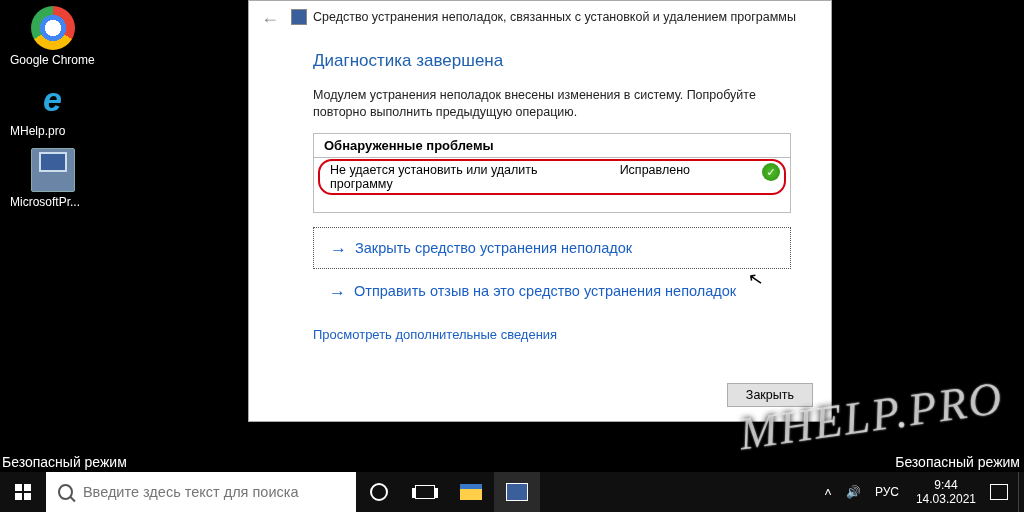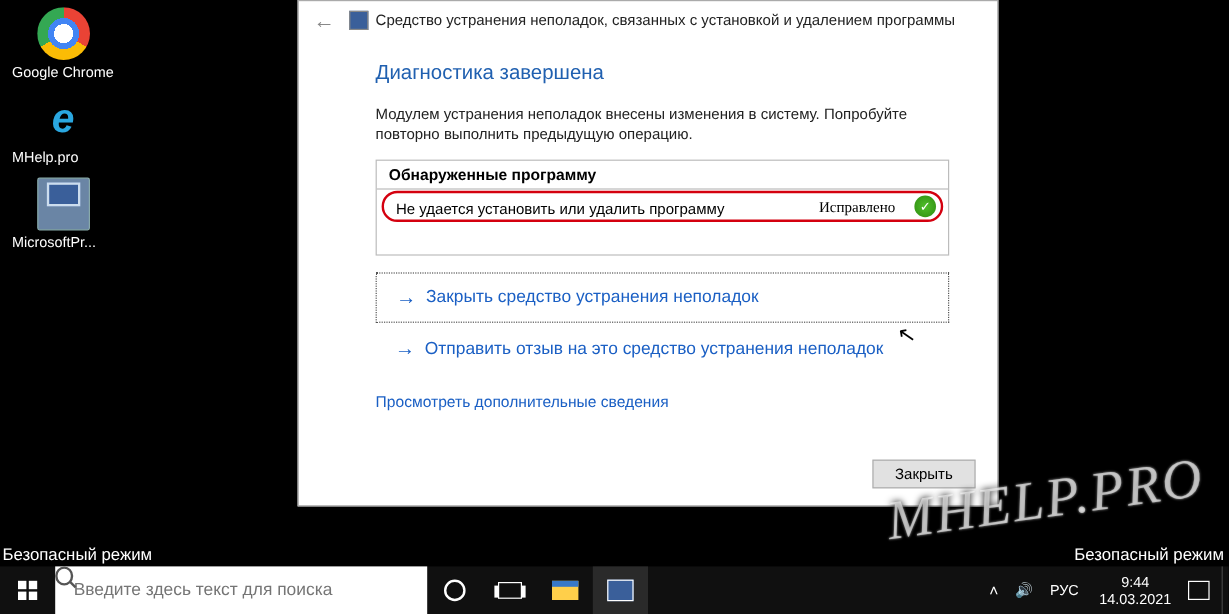--- a/index.html
+++ b/index.html
@@ -32,24 +32,24 @@
     background: #fff; color: #000; border: 1px solid #aaa;
   }
   .dlg-titlebar { height: 32px; display:flex; align-items:center; padding:0 10px; font-size:12.5px; color:#222; }
   .dlg-back { width:22px; height:22px; margin-right:10px; display:flex;align-items:center;justify-content:center; color:#888; font-size:18px; cursor:pointer; }
   .dlg-titleicon { width:16px; height:16px; background:#3a5f9a; border:1px solid #888; margin-right:6px; display:inline-block; }
   .dlg-body { padding: 18px 40px 10px 64px; }
   .dlg-h1 { color:#2060b0; font-size:17px; font-weight:400; margin-bottom:16px; }
   .dlg-p { color:#222; font-size:12.5px; line-height:17px; margin-bottom:12px; }
   .panel { border:1px solid #bcbcbc; margin-bottom:14px; height:80px; }
   .panel-h { padding:4px 10px; font-weight:600; font-size:13px; border-bottom:1px solid #bcbcbc; }
-  .panel-row { display:flex; align-items:flex-end; padding:5px 10px; position:relative; }
+  .panel-row { display:flex; align-items:flex-start; padding:5px 10px; position:relative;gap:44px; }
   .panel-row .highlight { position:absolute; left:4px; right:4px; top:1px; bottom:1px; border:2px solid #d4000f; border-radius:14px; pointer-events:none; }
   .panel-row .txt { flex:1; font-size:12.5px; padding-left:6px; }
-  .panel-row .status { font-size:12.5px; margin-right:16px;font-family:Liberation Serif, serif; }
+  .panel-row .status { font-size:12.5px; margin-right:28px; }
   .ok-badge { width:18px; height:18px; border-radius:50%; background:radial-gradient(circle,#4fbf2a,#2e8b10); display:flex;align-items:center;justify-content:center; color:#fff; font-size:11px; }
   .action-box { border:1px dotted #555; padding:10px 16px; margin-bottom:4px; cursor:pointer; }
   .action-link { color:#1a5fc4; font-size:14.5px; display:flex; align-items:center; gap:8px; padding:8px 16px; cursor:pointer; }
   .action-box .action-link { padding:0; }
   .arrow { color:#1a5fc4; font-size:17px; }
   .more-link { color:#1a5fc4; font-size:13px; margin-top:18px; display:inline-block; cursor:pointer;text-align:right; }
   .dlg-footer { position:absolute; right:18px; bottom:14px; }
   .btn-close { background:#e1e1e1; border:1px solid #adadad; padding:4px 18px; font-size:12.5px; cursor:pointer; }
 
   .cursor { position:absolute; left:748px; top:268px; font-size:18px; color:#000; pointer-events:none; transform:rotate(-10deg); }
@@ -63,21 +63,21 @@
   }
 
   
   .taskbar {
     position:absolute; left:0; bottom:0; width:1024px; height:40px;
     background:#101010; display:flex; align-items:center;
   }
   .start { width:46px; height:40px; display:flex;align-items:center;justify-content:center; cursor:pointer; }
   .start-grid { width:16px; height:16px; display:grid; grid-template:1fr 1fr/1fr 1fr; gap:2px; }
   .start-grid span { background:#fff; }
-  .search { flex:0 0 310px; height:40px; background:#fff; display:flex; padding:0 0; }
+  .search { flex:0 0 310px; height:40px; background:#fff; display:flex; align-items:center; padding:0 12px; gap:10px; }
   .search-ico { width:16px; height:16px; border:2px solid #555; border-radius:50%; position:relative; }
   .search-ico::after { content:""; position:absolute; width:7px; height:2px; background:#555; right:-5px; bottom:-2px; transform:rotate(45deg); }
   .search input { border:none; outline:none; font-size:14.5px; color:#666; width:100%; background:transparent; }
   .tb-btn { width:46px; height:40px; display:flex;align-items:center;justify-content:center; cursor:pointer; color:#fff; }
   .cortana { border:2px solid #fff; border-radius:50%; width:18px; height:18px; }
   .taskview { width:20px; height:14px; border:1px solid #fff; position:relative; }
   .taskview::before,.taskview::after {content:"";position:absolute;background:#fff;}
   .taskview::before{left:-4px;top:2px;width:3px;height:10px;}
   .taskview::after{right:-4px;top:2px;width:3px;height:10px;}
   .explorer { width:22px; height:16px; background:#ffcf4a; border-top:5px solid #3878c7; }
@@ -115,21 +115,21 @@
   <div class="dlg-titlebar">
     <div class="dlg-back">←</div>
     <span class="dlg-titleicon"></span>
     <span>Средство устранения неполадок, связанных с установкой и удалением программы</span>
   </div>
   <div class="dlg-body">
     <div class="dlg-h1">Диагностика завершена</div>
     <div class="dlg-p">Модулем устранения неполадок внесены изменения в систему. Попробуйте повторно выполнить предыдущую операцию.</div>
 
     <div class="panel">
-      <div class="panel-h">Обнаруженные программу</div>
+      <div class="panel-h">Обнаруженные проблемы</div>
       <div class="panel-row">
         <div class="highlight"></div>
         <span class="txt">Не удается установить или удалить программу</span>
         <span class="status">Исправлено</span>
         <span class="ok-badge">✓</span>
       </div>
     </div>
 
     <div class="action-box">
       <div class="action-link">

